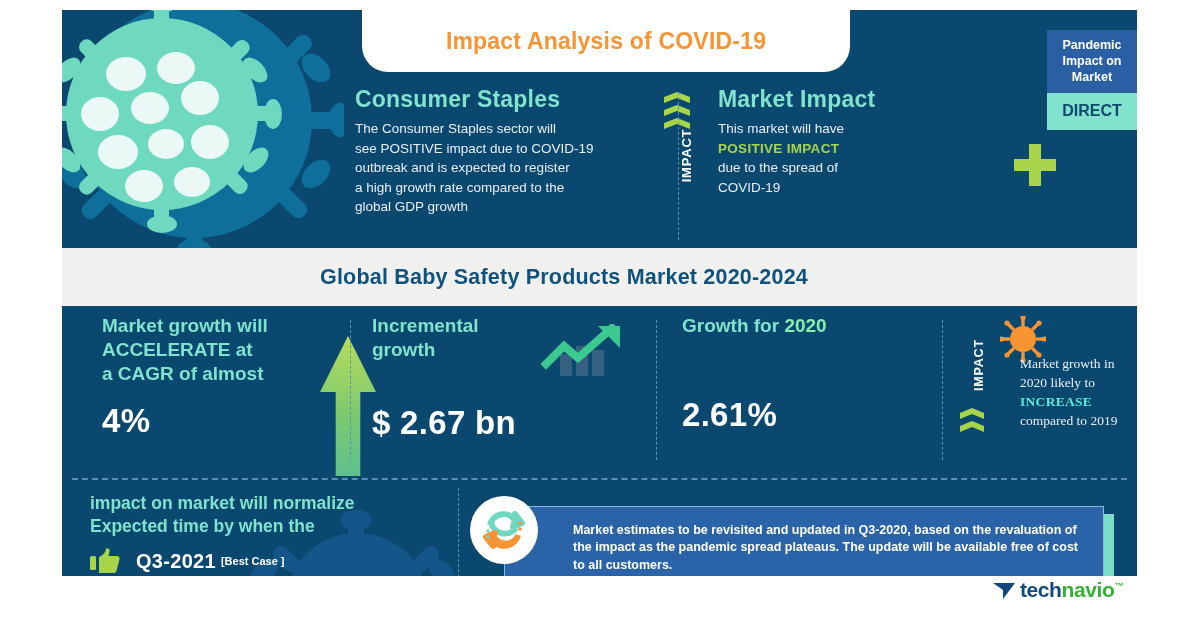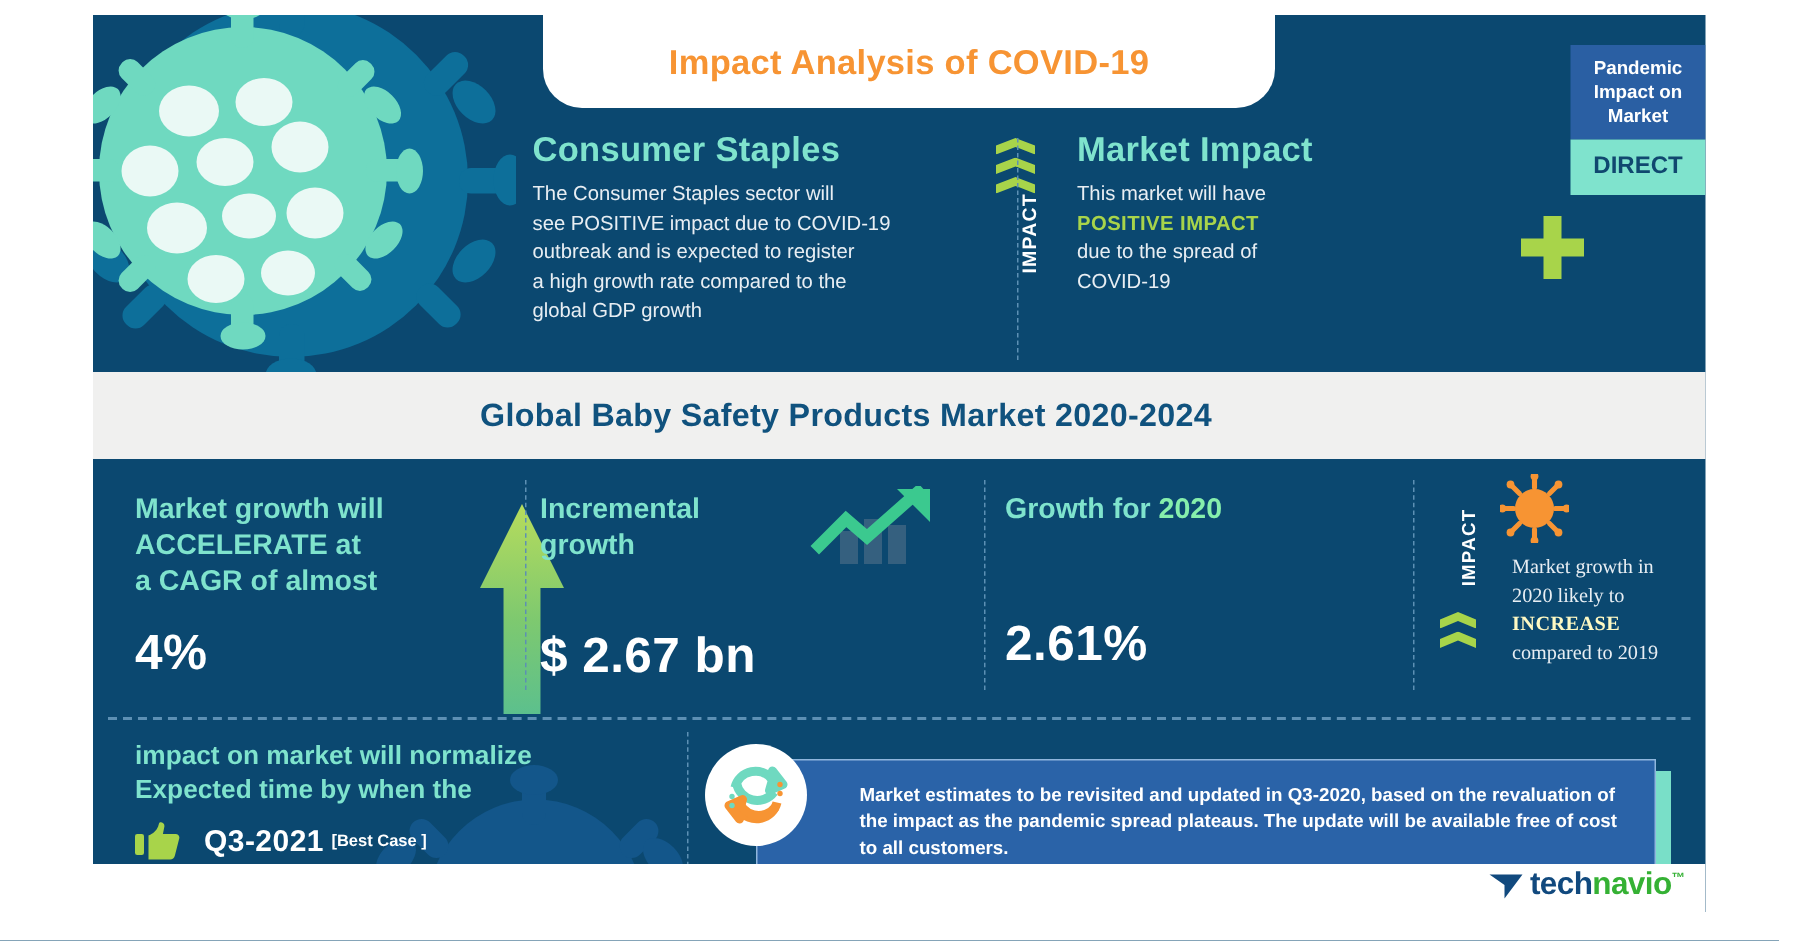--- a/index.html
+++ b/index.html
@@ -97,36 +97,36 @@
     background: #f0f0ef; z-index: 5;
     display: flex; align-items: center;
   }
   .title-band span {
     margin-left: 258px;
     color: #10527e; font-size: 21.5px; font-weight: bold; letter-spacing:.2px;
   }
 
   
   .stats-row { position: absolute; left: 0; top: 296px; width: 1075px; height: 172px; z-index: 5; }
-  .stat { position: absolute; top: 22px; }
+  .stat { position: absolute; top: 8px; margin-left: 12px; }
   .stat-head {
     color: #7fe3cd; font-size: 19px; font-weight: bold; line-height: 24px;
   }
   .stat-head .white { color: #86efac; }
   .stat-val { color: #ffffff; font-size: 33px; font-weight: bold; letter-spacing:.3px; }
 
   .stat-1 { left: 28px; width: 240px; }
   .stat-1 .stat-val { margin-top: 16px; }
   .stat-2 { left: 298px; width: 230px; }
   .stat-2 .stat-val { margin-top: 42px; }
   .stat-3 { left: 608px; width: 230px; }
   .stat-3 .stat-val { margin-top: 58px; }
   .stat-4 { left: 898px; width: 185px; }
   .stat-4-text { color: #e8eef3; font-size: 13.5px; line-height: 19px; margin-left: 48px; margin-top: 40px; font-family: Liberation Serif, serif; }
-  .stat-4-text .bold-w { color: #fef9c3; font-weight: bold; letter-spacing:.3px; }
+  .stat-4-text .bold-w { color: #5eead4; font-weight: bold; letter-spacing:.3px; }
 
   .sep-dash {
     position: absolute; top: 14px; width: 0; height: 140px;
     border-left: 1px dashed #5d90b4;
   }
   .sep-1 { left: 288px; }
   .sep-2 { left: 594px; }
   .sep-3 { left: 880px; }
 
   .big-arrow {

